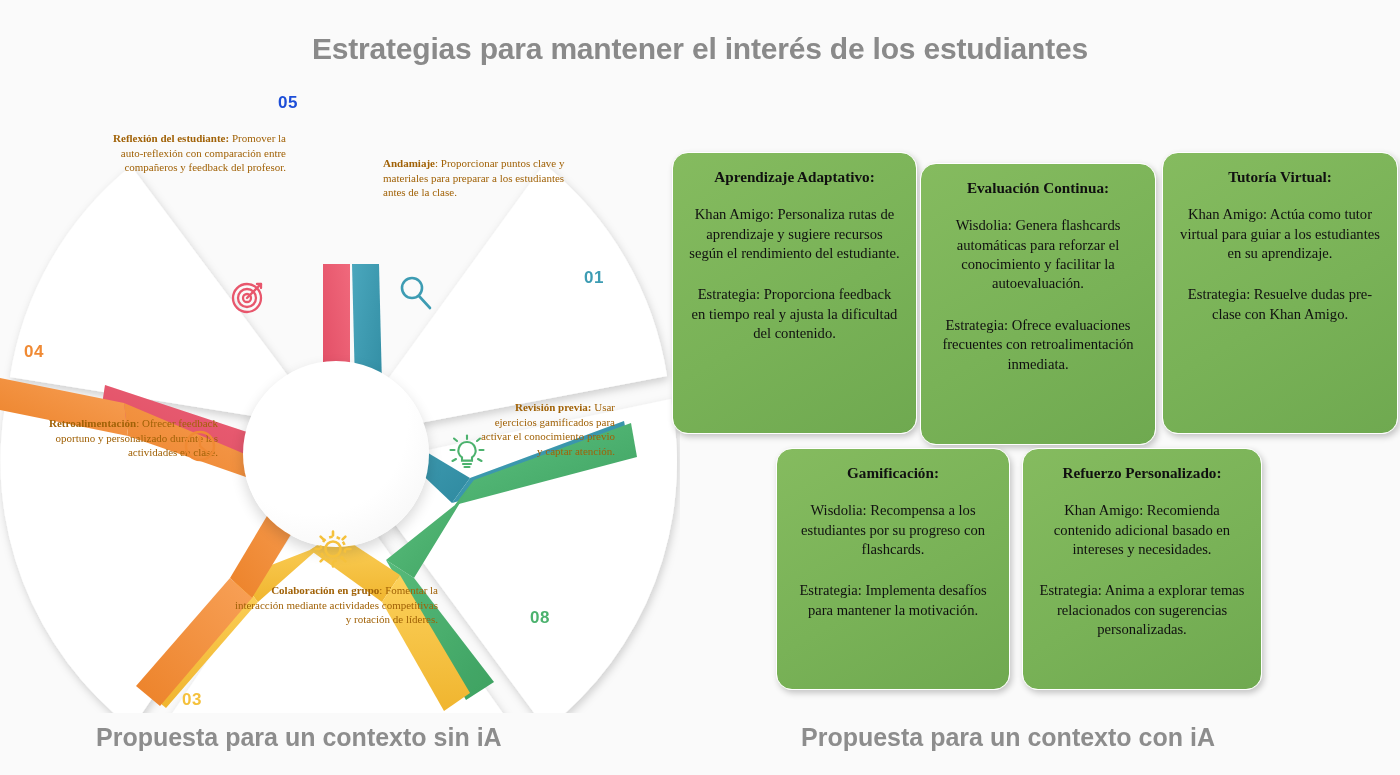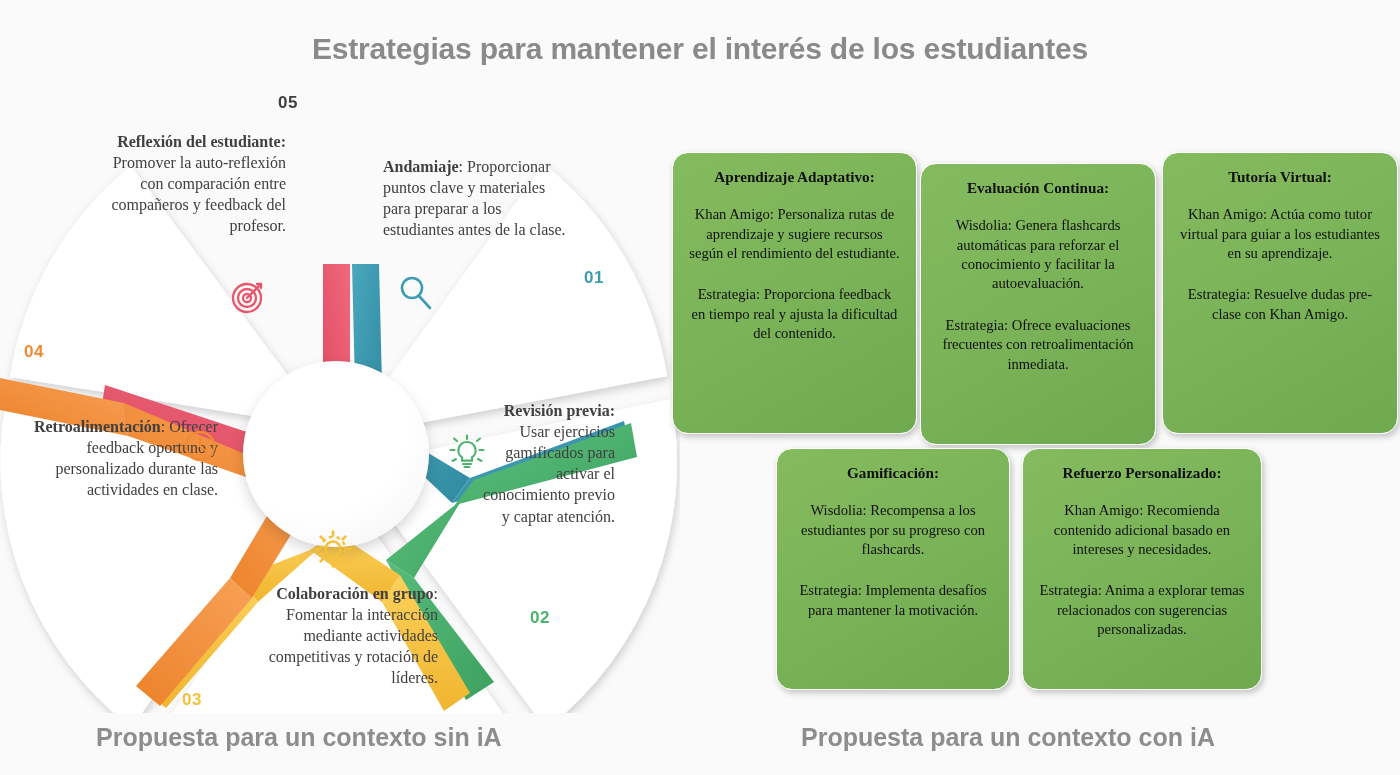--- a/index.html
+++ b/index.html
@@ -30,42 +30,42 @@
     border-radius:50%;
     background:radial-gradient(circle at 38% 32%, #ffffff 55%, #f2f2f2 100%);
     box-shadow:0 6px 14px rgba(0,0,0,0.16);
     z-index:6;
   }
 
   
   .wedge-text{
     position:absolute;
     font-family:"Liberation Serif", serif;
-    font-size:16px; line-height:1.32; color:#404040;
+    font-size:11px; line-height:1.32; color:#a16207;
     z-index:7;
   }
   .wedge-text b{ font-weight:bold; }
 
   .w1{ left:383px; top:78px;  width:188px; text-align:left; }
   .w2{ left:480px; top:322px; width:135px; text-align:right; }
   .w3{ left:230px; top:505px; width:208px; text-align:right; }
   .w4{ left:18px;  top:338px; width:200px; text-align:right; }
   .w5{ left:100px; top:53px;  width:186px; text-align:right; }
 
   .num{
     position:absolute;
     font-family:"Liberation Sans", sans-serif;
     font-weight:bold; font-size:17px; letter-spacing:0.5px;
     z-index:8;
   }
   .n1{ left:584px; top:190px; color:#3d9cb3; }
   .n2{ left:530px; top:530px; color:#4cb26e; }
   .n3{ left:182px; top:612px; color:#f5c13c; }
   .n4{ left:24px;  top:264px; color:#f08a34; }
-  .n5{ left:278px; top:15px;  color:#404040; }
+  .n5{ left:278px; top:15px;  color:#1d4ed8; }
 
   .wicon{ position:absolute; z-index:8; }
   .i1{ left:396px; top:195px; }
   .i2{ left:446px; top:356px; }
   .i3{ left:312px; top:450px; }
   .i4{ left:180px; top:348px; }
   .i5{ left:226px; top:197px; }
 
   
   .cards{ position:absolute; left:660px; top:140px; width:740px; height:570px;text-decoration:underline; }
@@ -195,21 +195,21 @@
   <div class="wicon i1">
     <svg width="40" height="40" viewBox="0 0 40 40">
         <circle cx="16" cy="15" r="10" fill="none" stroke="#3d9cb3" stroke-width="2.6"></circle>
         <line x1="23" y1="23" x2="34" y2="35" stroke="#3d9cb3" stroke-width="2.6" stroke-linecap="round"></line>
       </svg>
   </div>
 
   <div class="wedge-text w2">
     <b>Revisión previa:</b><span> Usar ejercicios gamificados para activar el conocimiento previo y captar atención.</span>
   </div>
-  <div class="num n2">02</div>
+  <div class="num n2">08</div>
   <div class="wicon i2">
     <svg width="42" height="42" viewBox="0 0 42 42">
       <g stroke="#4cb26e" stroke-width="2.1" fill="none" stroke-linecap="round">
         <path d="M21 8 a8.5 8.5 0 0 0 -5 15.4 v3.2 h10 v-3.2 A8.5 8.5 0 0 0 21 8 z"></path>
         <line x1="17" y1="30" x2="25" y2="30"></line>
         <line x1="18.5" y1="33" x2="23.5" y2="33"></line>
         <line x1="21" y1="1.5" x2="21" y2="5"></line>
         <line x1="8.5" y1="16" x2="4.5" y2="16"></line>
         <line x1="37.5" y1="16" x2="33.5" y2="16"></line>
         <line x1="11" y1="7" x2="8" y2="4.5"></line>

